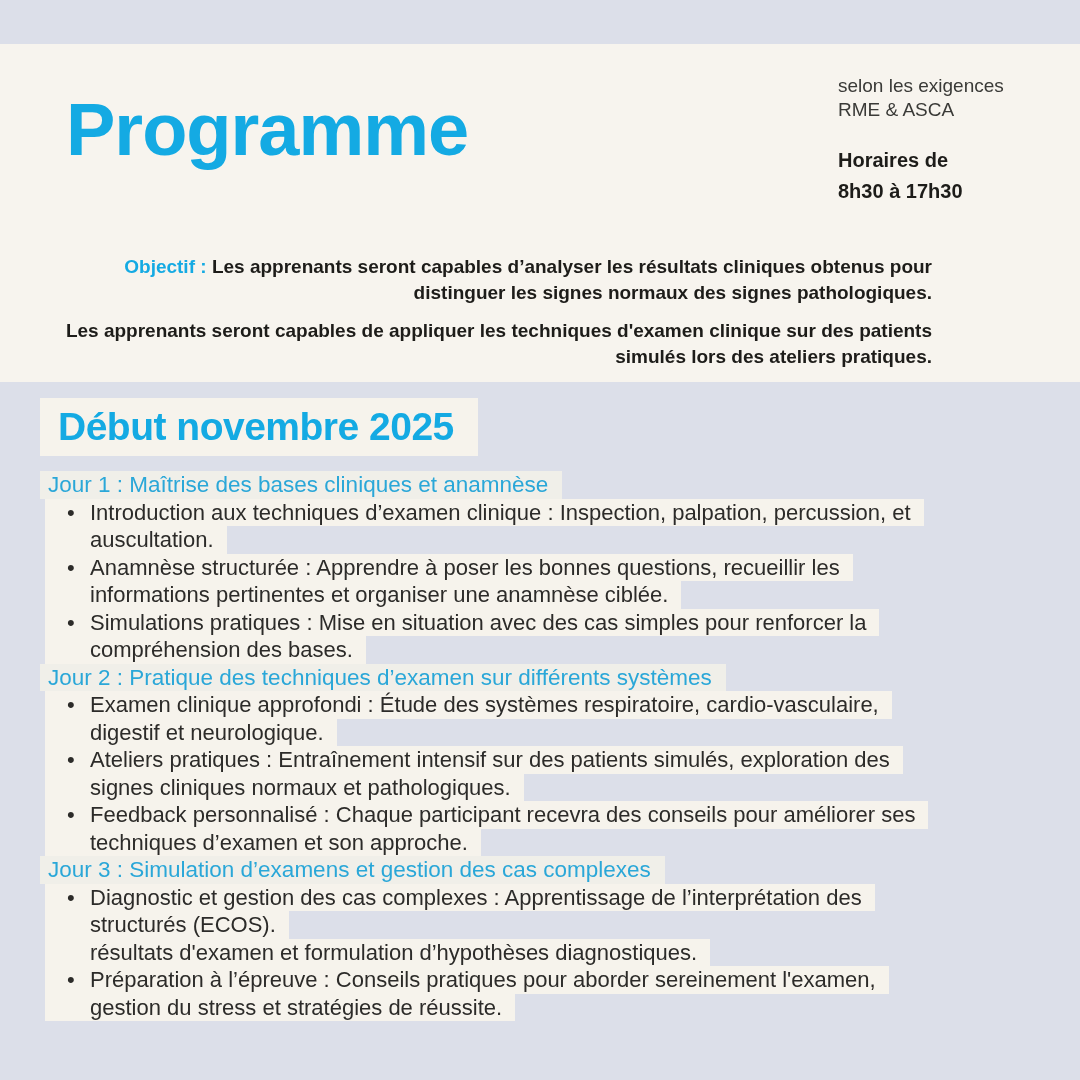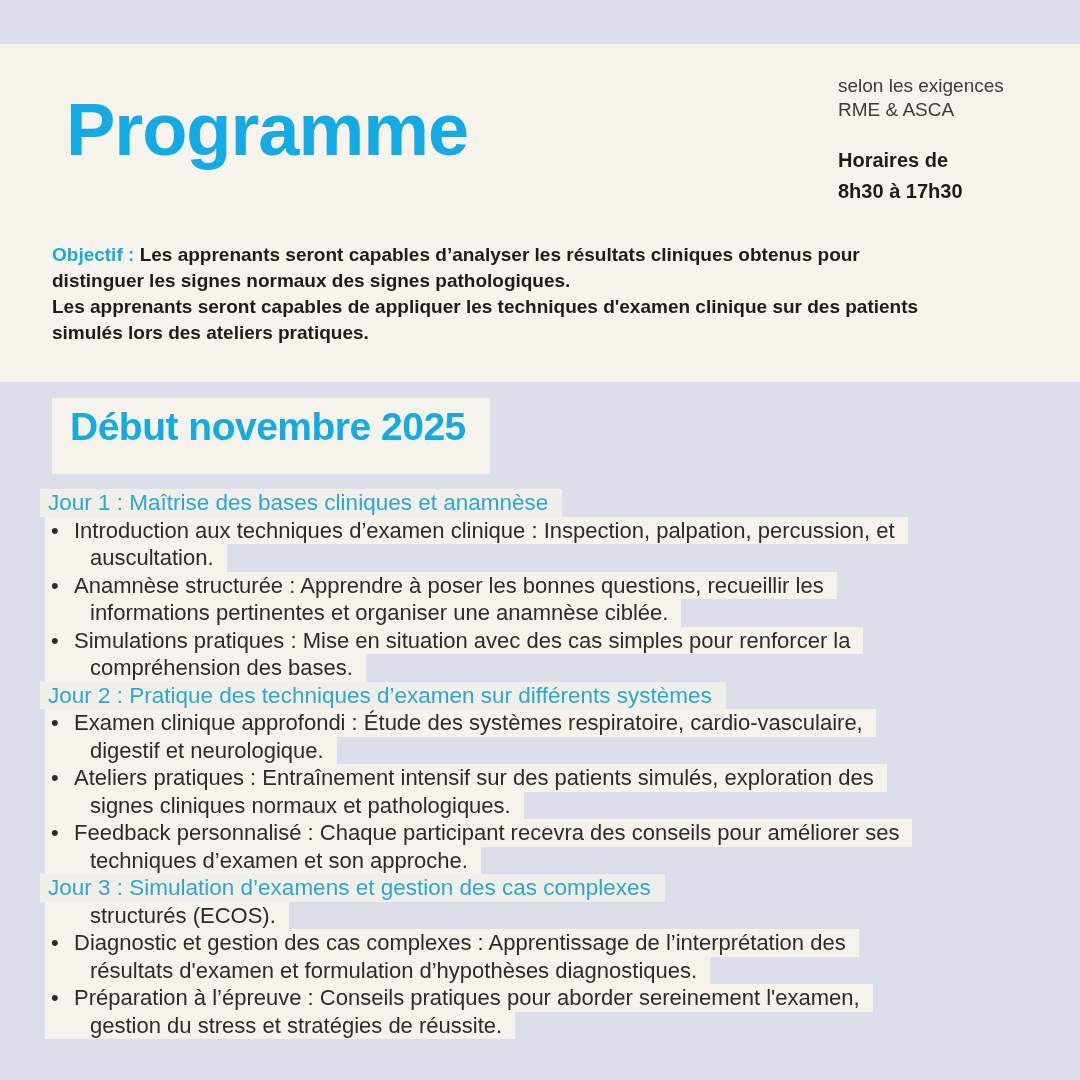--- a/index.html
+++ b/index.html
@@ -35,46 +35,46 @@
   }
   .meta .hours{
     margin-top:23px;font-weight:700;color:var(--ink-strong);
     font-size:20px;line-height:31px;
   }
   .objective{
     position:absolute;left:52px;top:198px;width:892px;margin:0;
     font-size:19px;line-height:26px;font-weight:700;color:var(--ink-strong);
   }
   .objective .obj-label{color:var(--accent);}
-  .objective p{margin:0;}
+  .objective p{margin:12px;text-align:right;}
   
   .schedule{position:absolute;top:382px;left:0;width:1080px;height:698px;}
   .date-box{
-    display:inline-block;margin:16px 0 0 52px;
+    display:inline-block;margin:16px 0 0 40px;
     background:var(--hl-cream);
-    padding:9px 24px 28px 18px;
+    padding:9px 24px 10px 18px;
     font-size:39px;line-height:39px;font-weight:800;letter-spacing:-0.5px;
     color:var(--accent);
   }
   .days{margin-top:15px;}
   .day-row{padding-left:40px;height:27.5px;white-space:nowrap;}
   .day-row .hl-head{
     display:inline-block;height:27.5px;
     background:var(--hl-head);color:var(--day-accent);
     font-size:22.5px;line-height:27.5px;
     padding:0 14px 0 8px;
   }
   .b-row{padding-left:45px;height:27.5px;white-space:nowrap;}
   .b-row .hl{
     display:inline-block;height:27.5px;
     background:var(--hl-cream);color:var(--ink);
     font-size:22px;line-height:27.5px;
     padding-right:13px;
   }
-  .b-row.first .hl{padding-left:6px;}
+  .b-row.first .hl{padding-left:22px;}
   .b-row.cont  .hl{padding-left:45px;}
   .dot{
     display:inline-block;width:23px;
     font-size:22px;color:var(--ink);
   }
 </style>
 </head>
 <body>
 
 <section class="hero">
@@ -110,19 +110,19 @@
       <div class="b-row first"><span class="hl"><span class="dot">•</span>Simulations pratiques : Mise en situation avec des cas simples pour renforcer la</span></div>
       <div class="b-row cont"><span class="hl">compréhension des bases.</span></div>
       <div class="day-row"><span class="hl-head">Jour 2 : Pratique des techniques d’examen sur différents systèmes</span></div>
       <div class="b-row first"><span class="hl"><span class="dot">•</span>Examen clinique approfondi : Étude des systèmes respiratoire, cardio-vasculaire,</span></div>
       <div class="b-row cont"><span class="hl">digestif et neurologique.</span></div>
       <div class="b-row first"><span class="hl"><span class="dot">•</span>Ateliers pratiques : Entraînement intensif sur des patients simulés, exploration des</span></div>
       <div class="b-row cont"><span class="hl">signes cliniques normaux et pathologiques.</span></div>
       <div class="b-row first"><span class="hl"><span class="dot">•</span>Feedback personnalisé : Chaque participant recevra des conseils pour améliorer ses</span></div>
       <div class="b-row cont"><span class="hl">techniques d’examen et son approche.</span></div>
       <div class="day-row"><span class="hl-head">Jour 3 : Simulation d’examens et gestion des cas complexes</span></div>
+      <div class="b-row first"><span class="hl"><span class="dot">•</span>Diagnostic et gestion des cas complexes : Apprentissage de l’interprétation des</span></div>
       <div class="b-row cont"><span class="hl">structurés (ECOS).</span></div>
-      <div class="b-row first"><span class="hl"><span class="dot">•</span>Diagnostic et gestion des cas complexes : Apprentissage de l’interprétation des</span></div>
       <div class="b-row cont"><span class="hl">résultats d'examen et formulation d’hypothèses diagnostiques.</span></div>
       <div class="b-row first"><span class="hl"><span class="dot">•</span>Préparation à l’épreuve : Conseils pratiques pour aborder sereinement l'examen,</span></div>
       <div class="b-row cont"><span class="hl">gestion du stress et stratégies de réussite.</span></div>
     </div>
 </section>
 
 </body></html>

